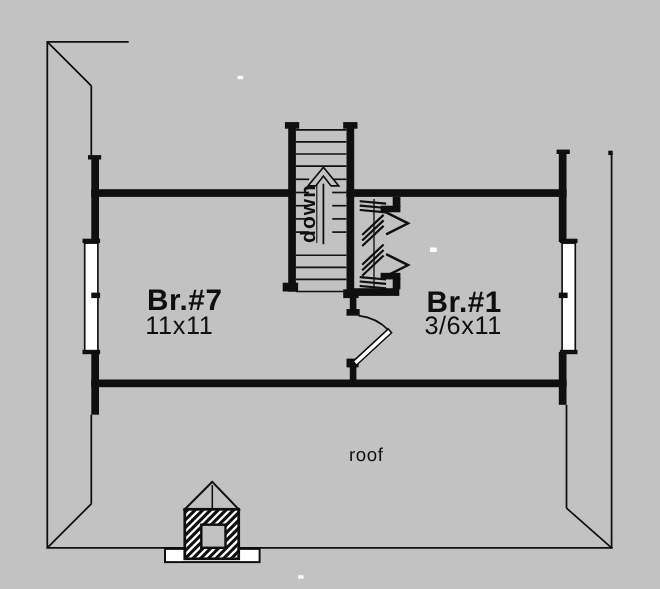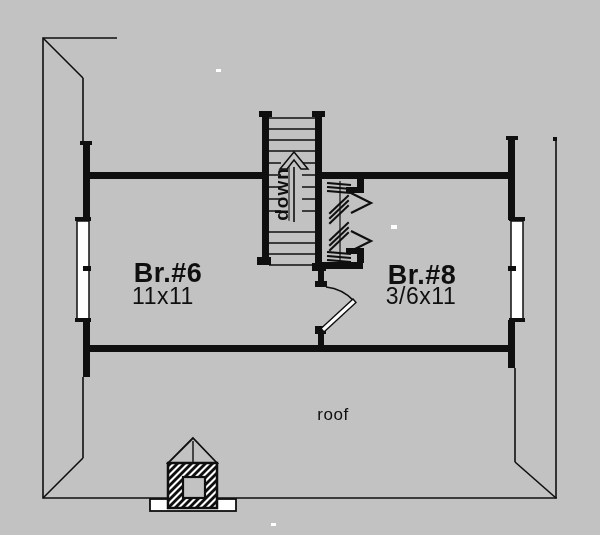--- a/index.html
+++ b/index.html
@@ -180,22 +180,22 @@
       <rect class="bgfill" stroke-width="2.2" x="183" y="477" width="22" height="21"></rect>
     </g>
 
     <g class="speck">
       <rect x="216" y="69" width="5" height="3"></rect>
       <rect x="391" y="225" width="6" height="4"></rect>
       <rect x="271" y="523" width="5" height="3"></rect>
     </g>
   </svg>
 
-  <div class="lbl room-name" style="left:168px;top:273px;">Br.#6</div>
+  <div class="lbl room-name" style="left:168px;top:273px;">Br.#7</div>
   <div class="lbl room-dims" style="left:163px;top:296px;">11x11</div>
 
-  <div class="lbl room-name" style="left:422px;top:275px;">Br.#8</div>
+  <div class="lbl room-name" style="left:422px;top:275px;">Br.#1</div>
   <div class="lbl room-dims" style="left:421px;top:296px;">3/6x11</div>
 
   <div class="lbl down-lbl" style="left:281px;top:194px;">down</div>
 
   <div class="lbl roof-lbl" style="left:333px;top:414px;">roof</div>
 </div>
 
 </body></html>

